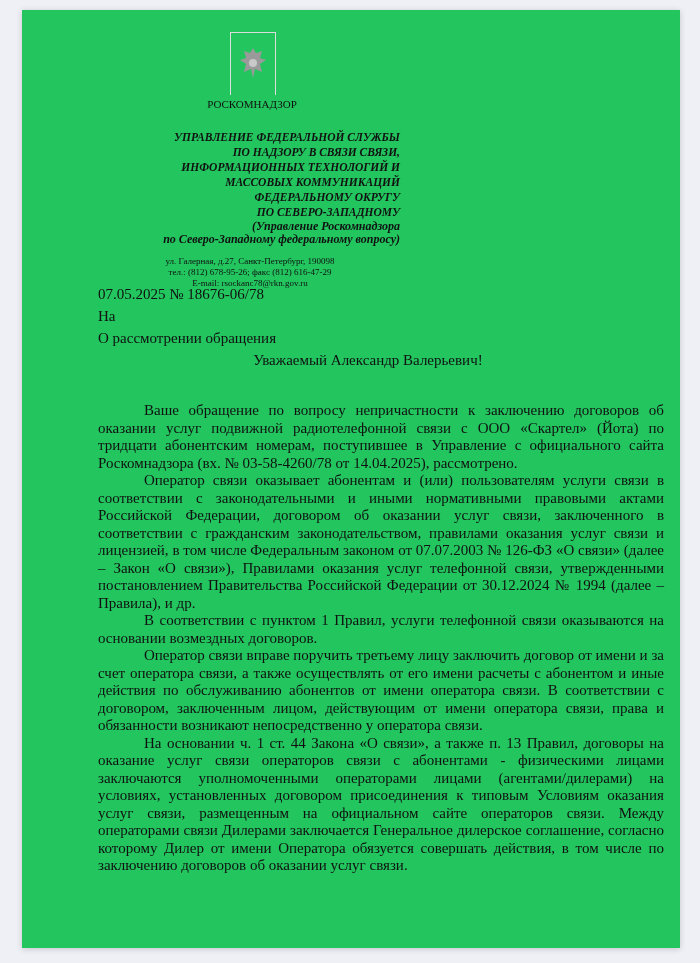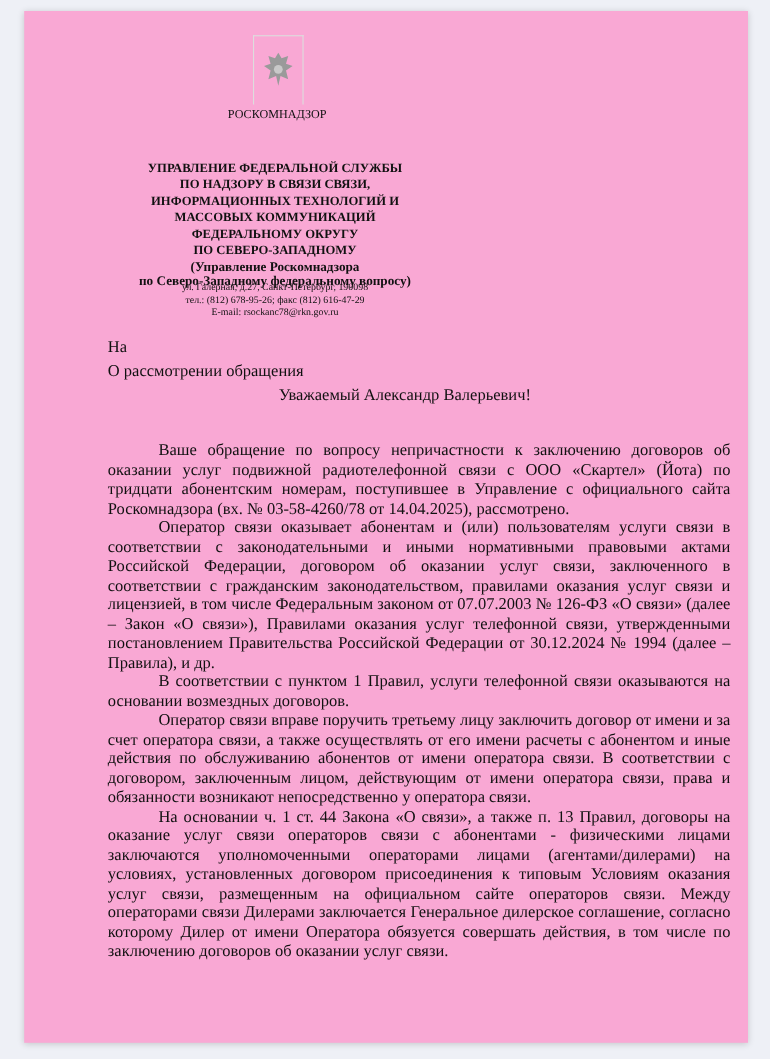--- a/index.html
+++ b/index.html
@@ -5,33 +5,33 @@
   html, body { margin: 0; padding: 0; }
   body {
     width: 700px; height: 963px; overflow: hidden;
     background: #eef0f6;
     font-family: "Liberation Serif", serif;
     color: #111;
   }
   .page {
     position: absolute; left: 22px; top: 10px;
     width: 658px; height: 938px;
-    background: #f9a8d4;
+    background: #22c55e;
     box-shadow: 0 1px 6px rgba(0,0,0,0.18);
   }
   .emblem {
     position: absolute; left: 208px; top: 22px;
     width: 44px; height: 62px;
     border: 1px solid #ddd; border-bottom: none;
     display: flex; align-items: center; justify-content: center;
   }
   .agency { position: absolute; left: 140px; top: 88px; width: 180px; text-align: center; font-size: 11px; }
   .hdr {
-    position: absolute; left: 78px; top: 136px; width: 300px;
-    text-align: center; font-weight: bold; font-size: 11.5px; line-height: 15px;
+    position: absolute; left: 78px; top: 120px; width: 300px;
+    text-align: right; font-weight: bold; font-size: 11.5px; line-height: 15px; font-style: italic;
   }
   .hdr .sub { font-size: 12px; line-height: 13px; }
   .addr {
     position: absolute; left: 78px; top: 246px; width: 300px;
     text-align: center; font-size: 9px; line-height: 11px;
   }
   .recipient {
     position: absolute; left: 408px; top: 133px; width: 200px;
     text-align: center; font-size: 15px;
   }
@@ -67,20 +67,21 @@
     <div class="sub">по Северо-Западному федеральному вопросу)</div>
   </div>
 
   <div class="addr">
     <div>ул. Галерная, д.27, Санкт-Петербург, 190098</div>
     <div>тел.: (812) 678-95-26; факс  (812) 616-47-29</div>
     <div>E-mail: rsockanc78@rkn.gov.ru</div>
   </div>
 
 
+  <div class="meta" style="top:276px">07.05.2025 № 18676-06/78</div>
   <div class="meta" style="top:298px">На</div>
   <div class="meta" style="top:320px">О рассмотрении обращения</div>
 
   <div class="greeting">Уважаемый Александр Валерьевич!</div>
 
   <div class="body">
     <p>Ваше обращение по вопросу непричастности к заключению договоров об оказании услуг подвижной радиотелефонной связи с ООО «Скартел» (Йота) по тридцати абонентским номерам, поступившее в Управление с официального сайта Роскомнадзора (вх. № 03-58-4260/78 от 14.04.2025), рассмотрено.</p>
     <p>Оператор связи оказывает абонентам и (или) пользователям услуги связи в соответствии с законодательными и иными нормативными правовыми актами Российской Федерации, договором об оказании услуг связи, заключенного в соответствии с гражданским законодательством, правилами оказания услуг связи и лицензией, в том числе Федеральным законом от 07.07.2003 № 126-ФЗ «О связи» (далее – Закон «О связи»), Правилами оказания услуг телефонной связи, утвержденными постановлением Правительства Российской Федерации от 30.12.2024 № 1994 (далее – Правила), и др.</p>
     <p>В соответствии с пунктом 1 Правил, услуги телефонной связи оказываются на основании возмездных договоров.</p>
     <p>Оператор связи вправе поручить третьему лицу заключить договор от имени и за счет оператора связи, а также осуществлять от его имени расчеты с абонентом и иные действия по обслуживанию абонентов от имени оператора связи. В соответствии с договором, заключенным лицом, действующим от имени оператора связи, права и обязанности возникают непосредственно у оператора связи.</p>

